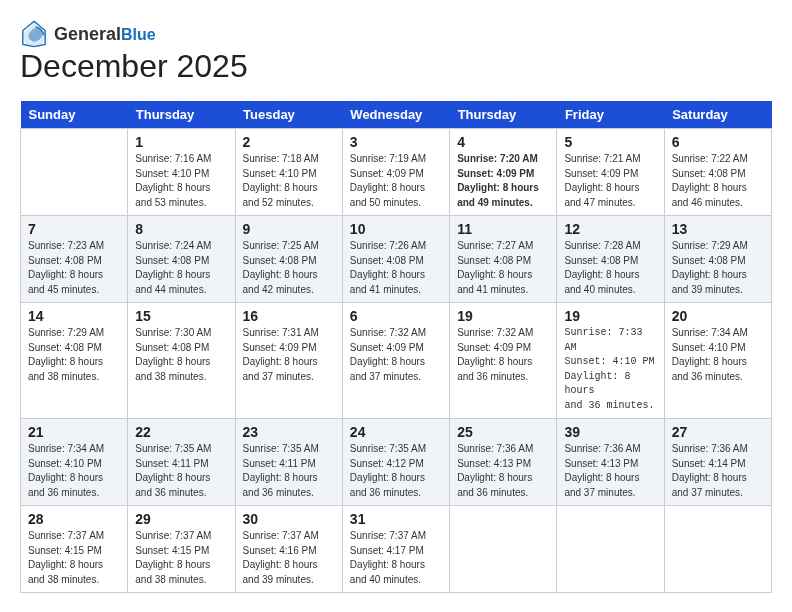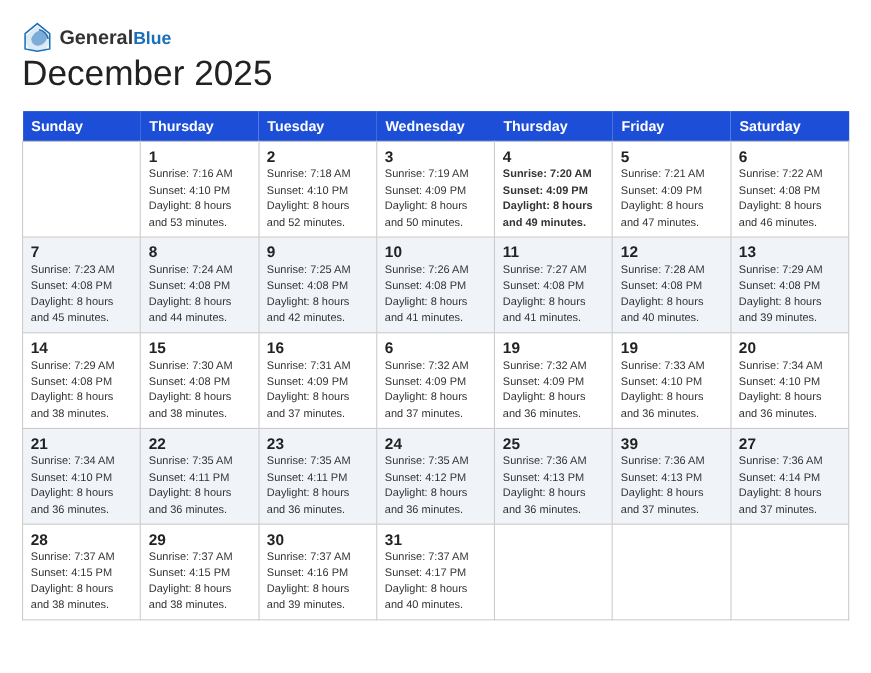--- a/index.html
+++ b/index.html
@@ -257,21 +257,21 @@
         </td>
         <td>
           <span class="day-number">19</span>
           <div class="day-info" style="white-space: pre-line;">Sunrise: 7:32 AM
 Sunset: 4:09 PM
 Daylight: 8 hours
 and 36 minutes.</div>
         </td>
         <td>
           <span class="day-number">19</span>
-          <div class="day-info" style="white-space: pre-line;">Sunrise: 7:33 AM
+          <div class="day-info" style="white-space: pre-line; font-family: Liberation Mono, monospace;">Sunrise: 7:33 AM
 Sunset: 4:10 PM
 Daylight: 8 hours
 and 36 minutes.</div>
         </td>
         <td>
           <span class="day-number">20</span>
           <div class="day-info" style="white-space: pre-line;">Sunrise: 7:34 AM
 Sunset: 4:10 PM
 Daylight: 8 hours
 and 36 minutes.</div>

